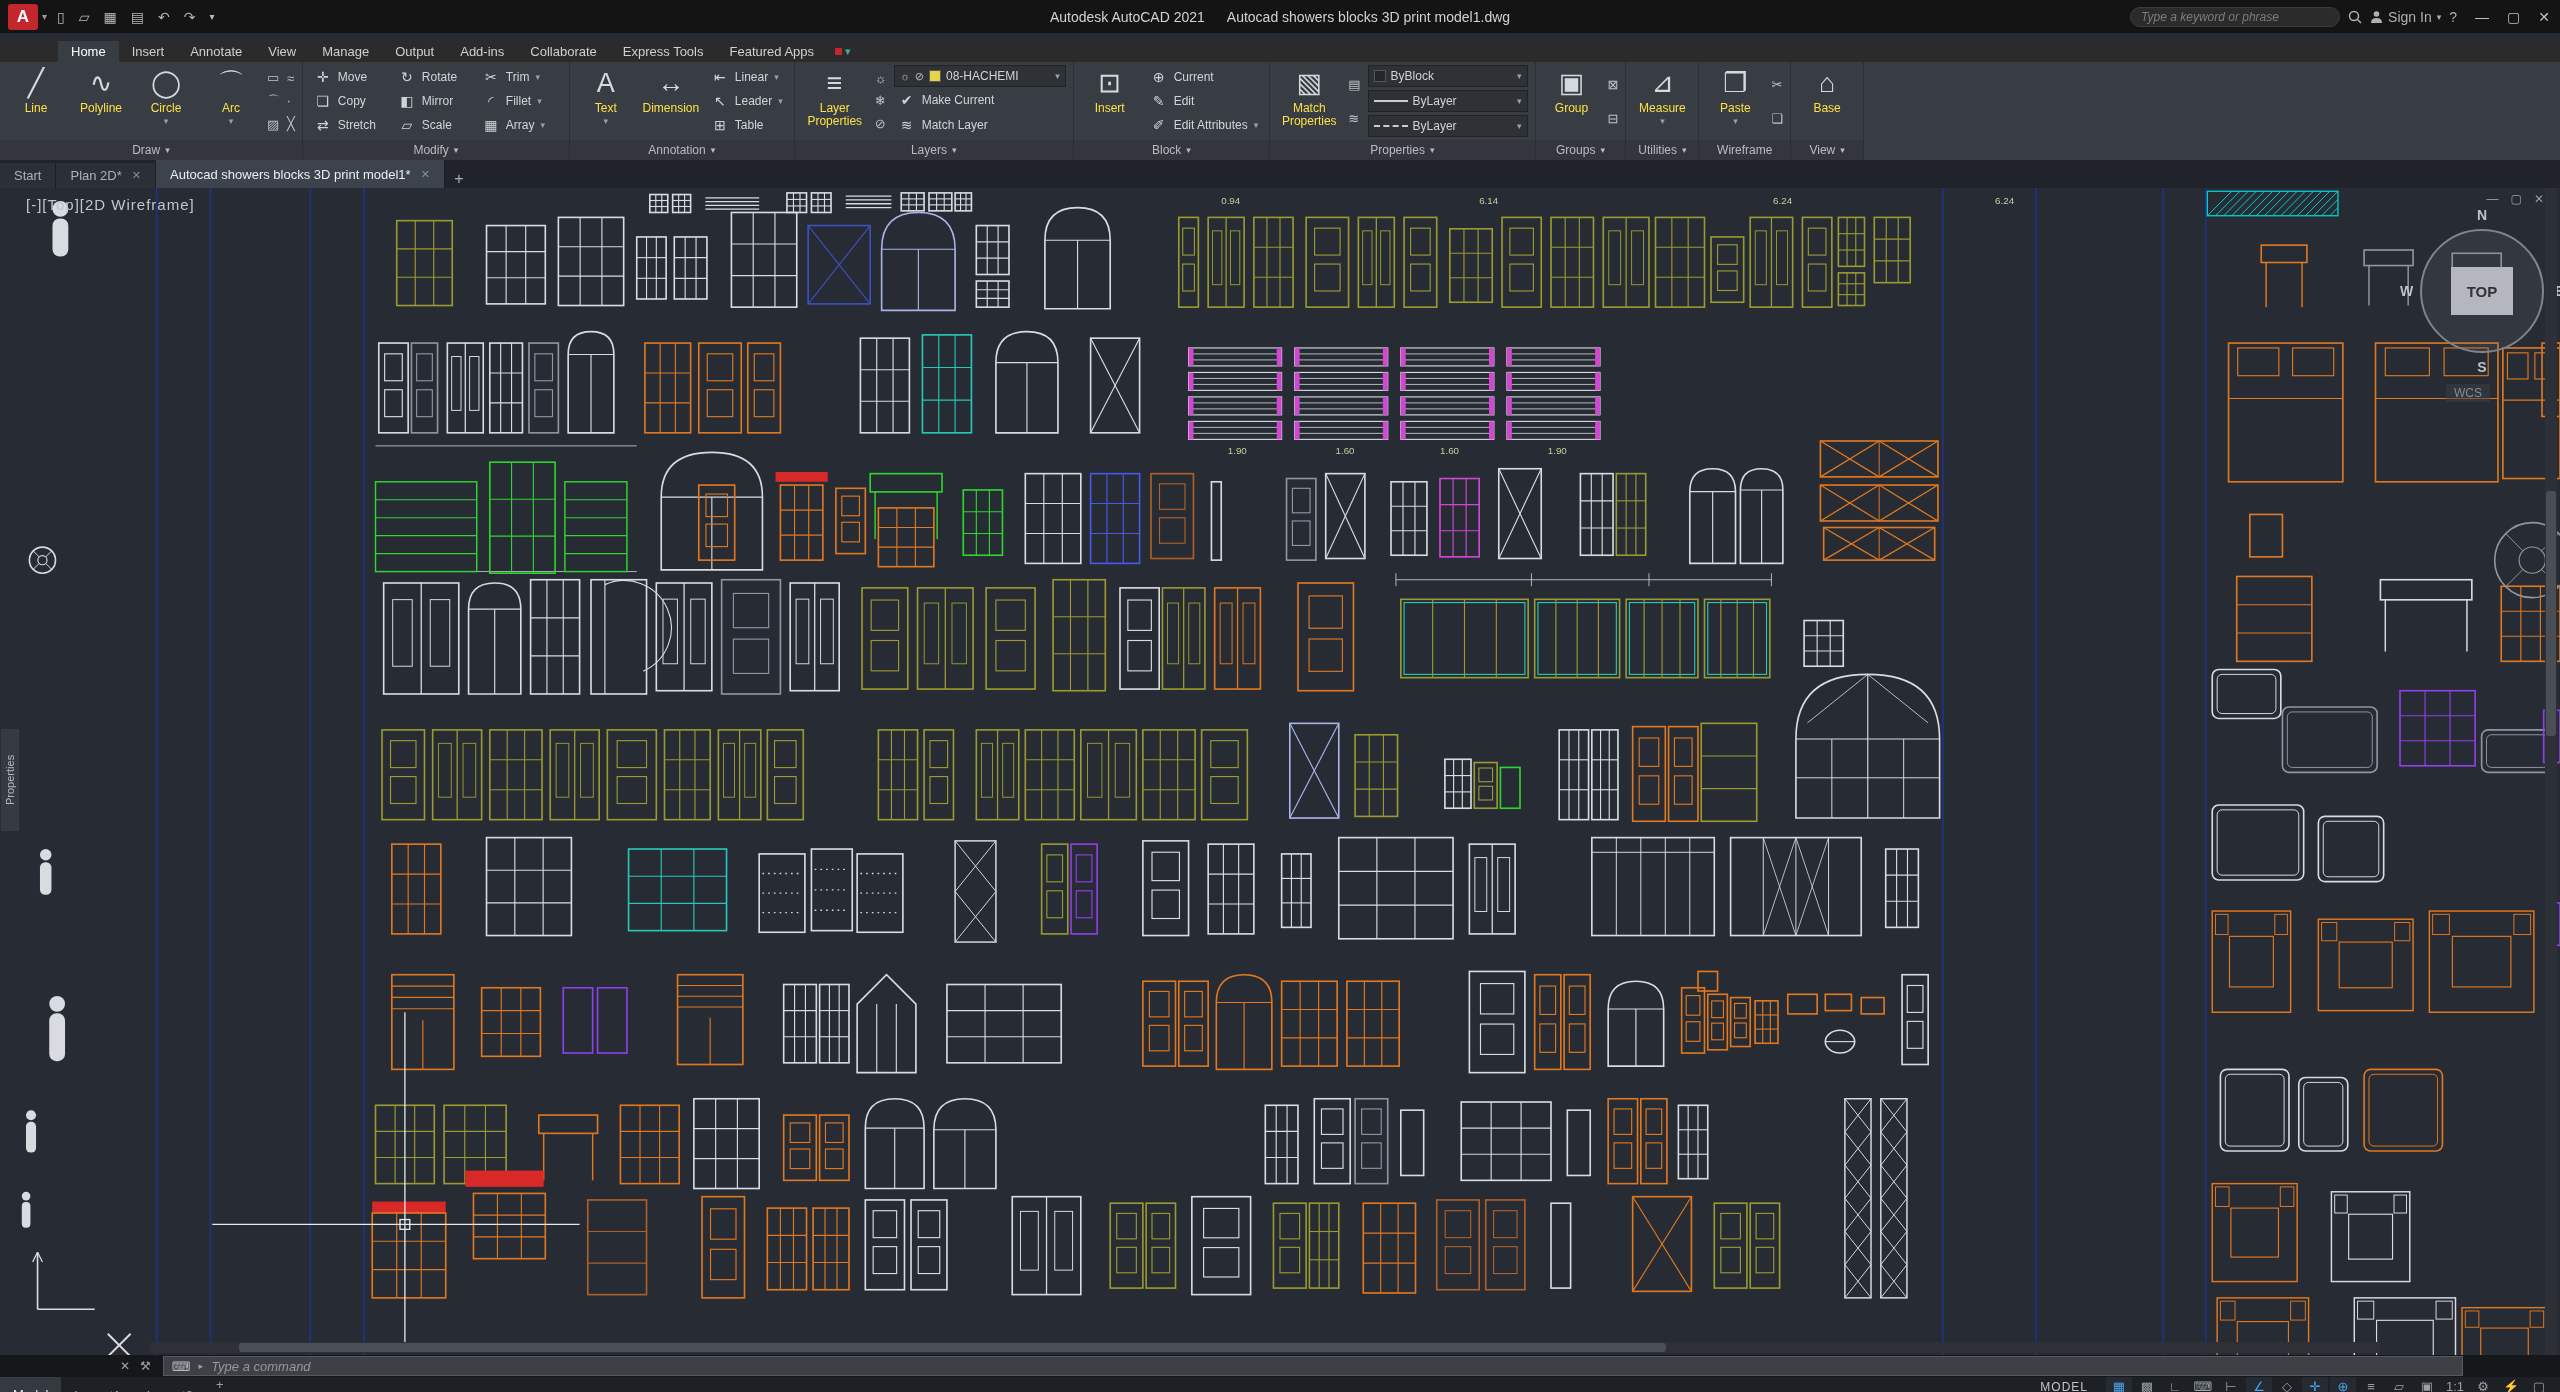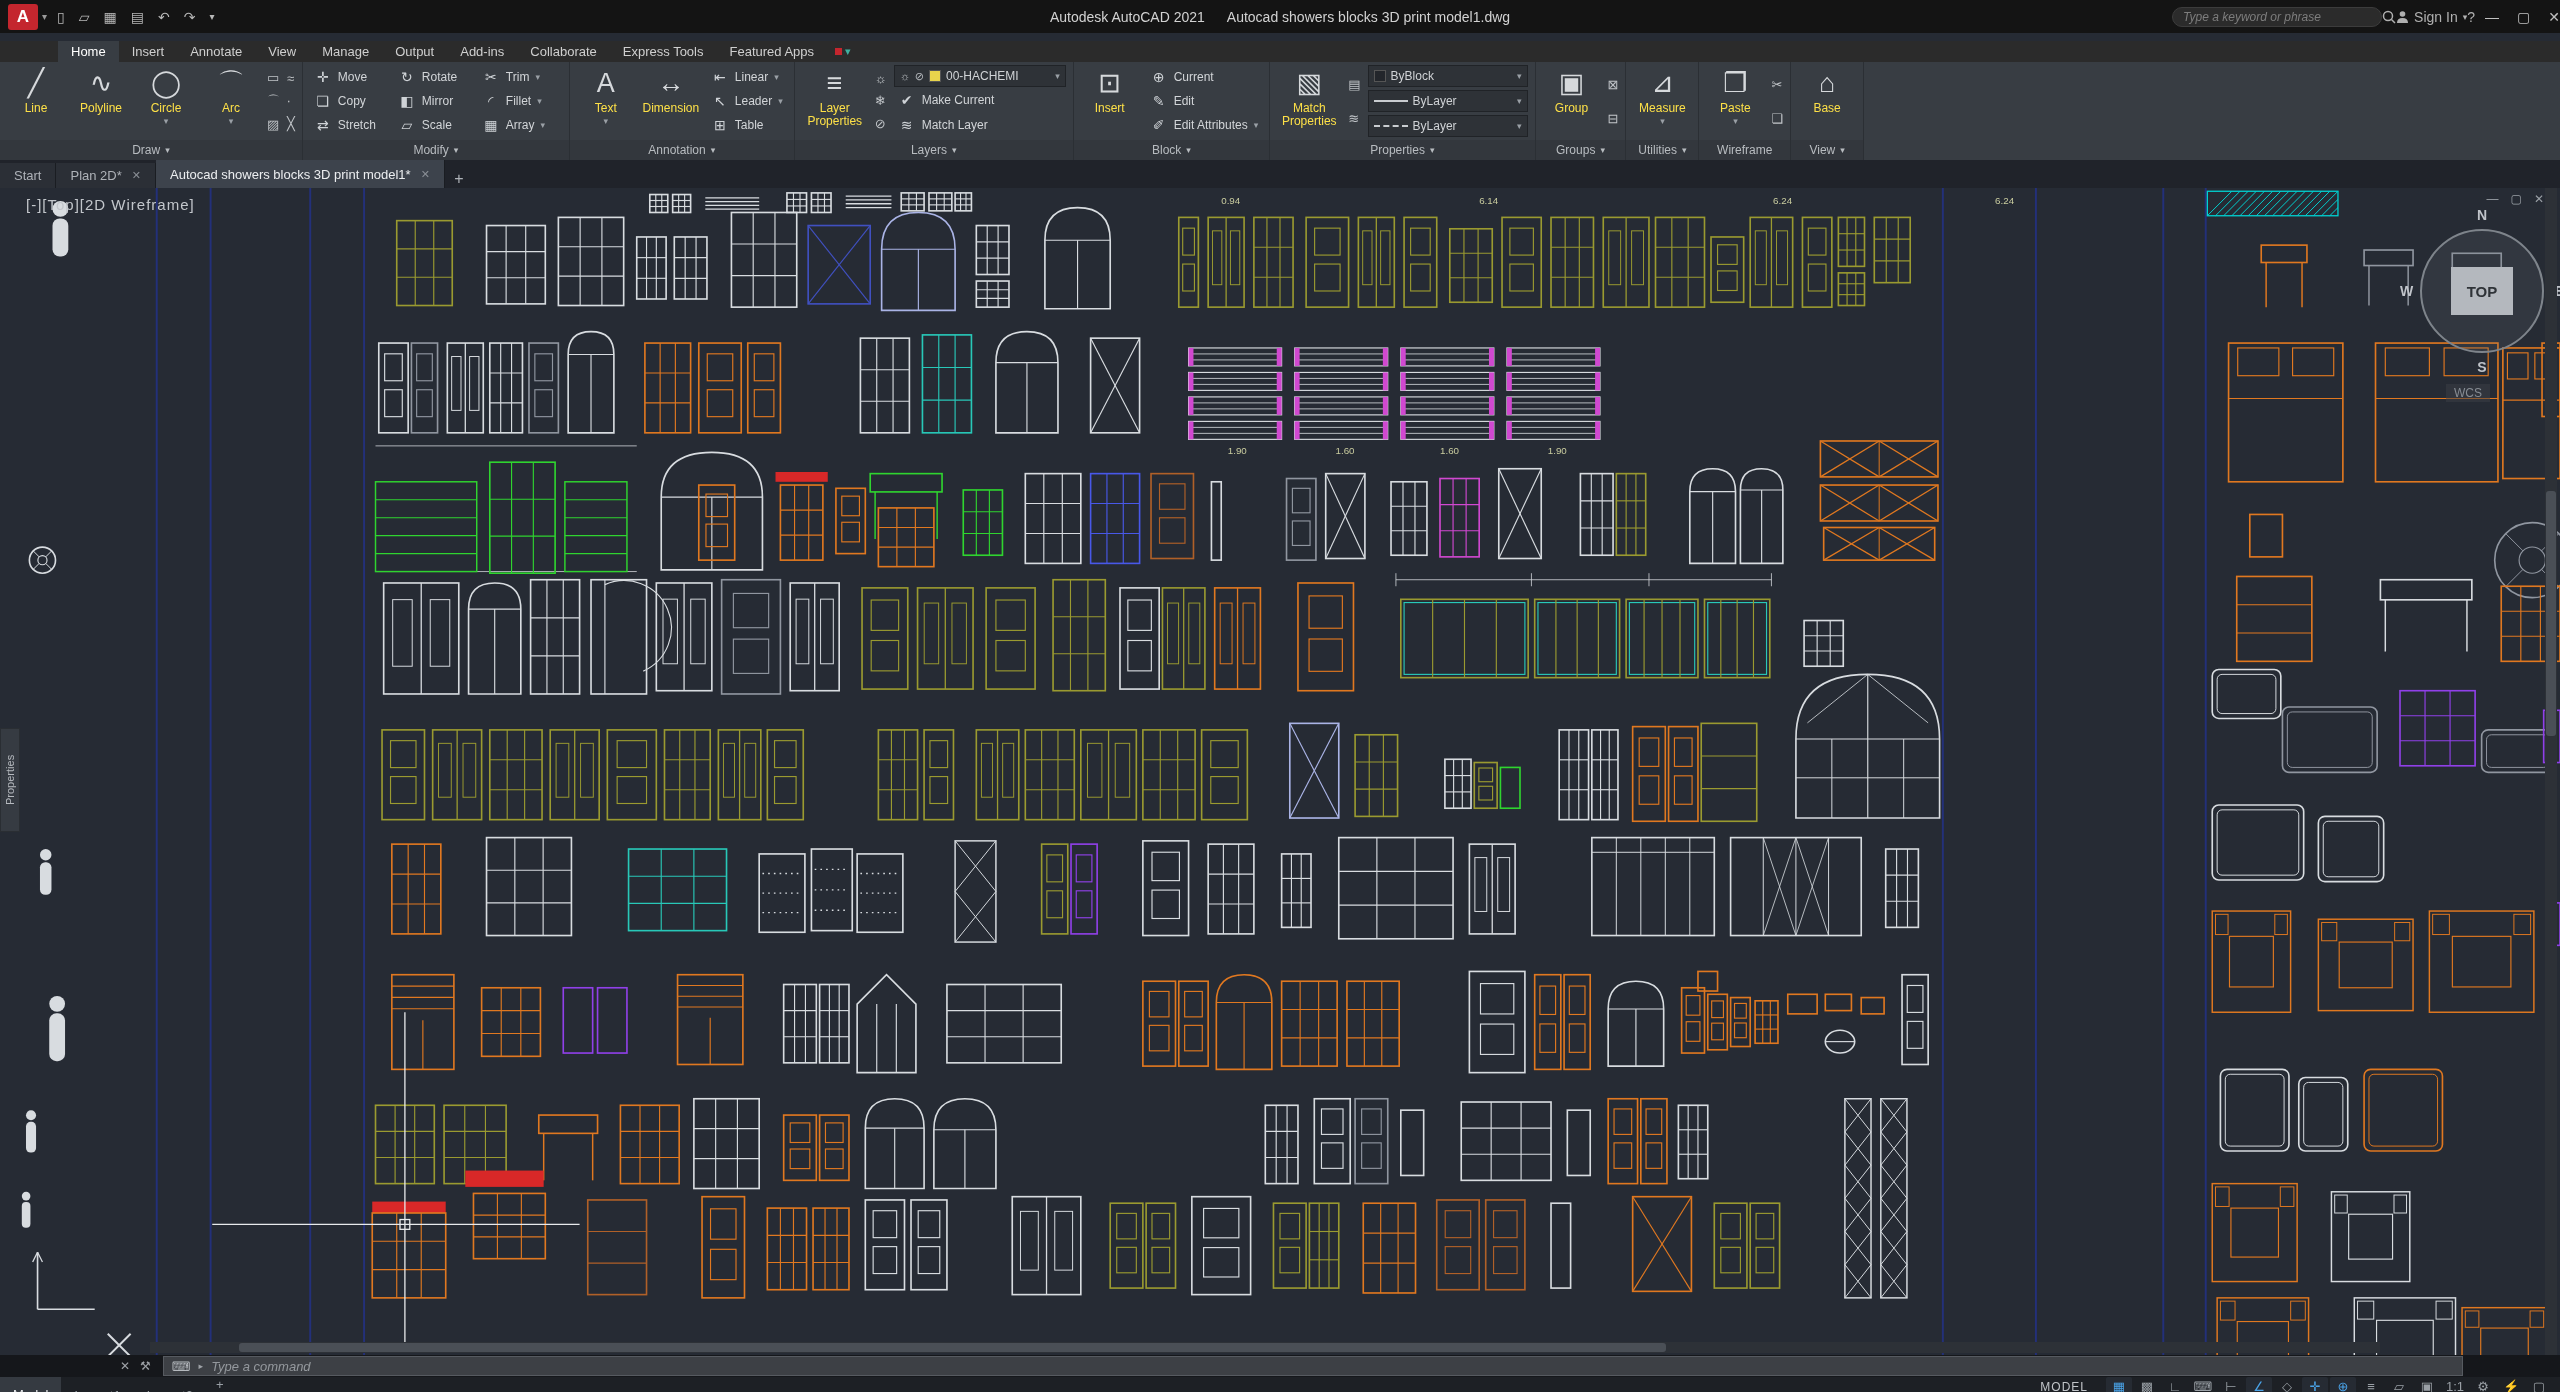--- a/index.html
+++ b/index.html
@@ -7,21 +7,21 @@
   body { font-family:"Liberation Sans", sans-serif; background:#000; color:#c8c8c8; }
   #app { position:relative; width:2560px; height:1392px; background:#262b34; }
 
   
   .titlebar { height:33px; background:#141414; display:flex; align-items:center; position:relative; font-size:14px; }
   .logo { width:30px; height:26px; background:#c4262e; color:#fff; font-weight:bold; display:flex; align-items:center; justify-content:center; border-radius:3px; margin:0 4px 0 8px; font-size:17px; }
   .logo-caret { color:#9a9a9a; font-size:10px; margin-right:10px; }
   .qat { display:flex; gap:14px; color:#b8b8b8; font-size:14px; align-items:center; }
   .qat span { cursor:pointer; }
   .title-center { position:absolute; left:50%; transform:translateX(-50%); display:flex; gap:22px; font-size:14px; color:#d2d2d2; white-space:nowrap; }
-  .title-right { margin-left:auto; display:flex; align-items:center; gap:0; padding-right:0; }
+  .title-right { margin-left:auto; display:flex; align-items:center; gap:8px; padding-right:10px; }
   .searchbox { width:210px; height:20px; background:#2b2b2b; border:1px solid #3c3c3c; border-radius:10px; color:#7d7d7d; font-size:12px; font-style:italic; display:flex; align-items:center; padding:0 10px; }
   .ticon { color:#b0b0b0; font-size:14px; cursor:pointer; display:flex; align-items:center; gap:5px; }
   .winbtns { display:flex; gap:18px; margin-left:10px; color:#c0c0c0; }
 
   
   .ribbontabs { height:21px; background:#2b2b2b; display:flex; align-items:stretch; padding-left:58px; font-size:13px; color:#cfcfcf;margin-top:8px; }
   .rtab { padding:0 13px; display:flex; align-items:center; cursor:pointer; }
   .rtab.active { background:#383d43; color:#ffffff; }
   .rtab-extra { display:flex; align-items:center; padding:0 8px; color:#3fb0a0; font-size:11px; gap:3px; }
   .rtab-extra .dot { width:7px; height:7px; background:#c4262e; display:inline-block; }
@@ -290,21 +290,21 @@
         <div class="minicol">
           <span>☼</span>
           <span>❄</span>
           <span>⊘</span>
         </div>
         <div class="col">
           <div class="dropdown">
             <span class="dd-mini">☼</span>
             <span class="dd-mini">⊘</span>
             <span class="swatch"></span>
-            <span>00-HACHEMI</span>
+            <span>08-HACHEMI</span>
             <span class="ddcaret">▾</span>
           </div>
           <div class="smallbtn">
               <span class="sicon">✔</span>
               <span>Make Current</span>
             </div>
           <div class="smallbtn">
               <span class="sicon">≋</span>
               <span>Match Layer</span>
             </div>

